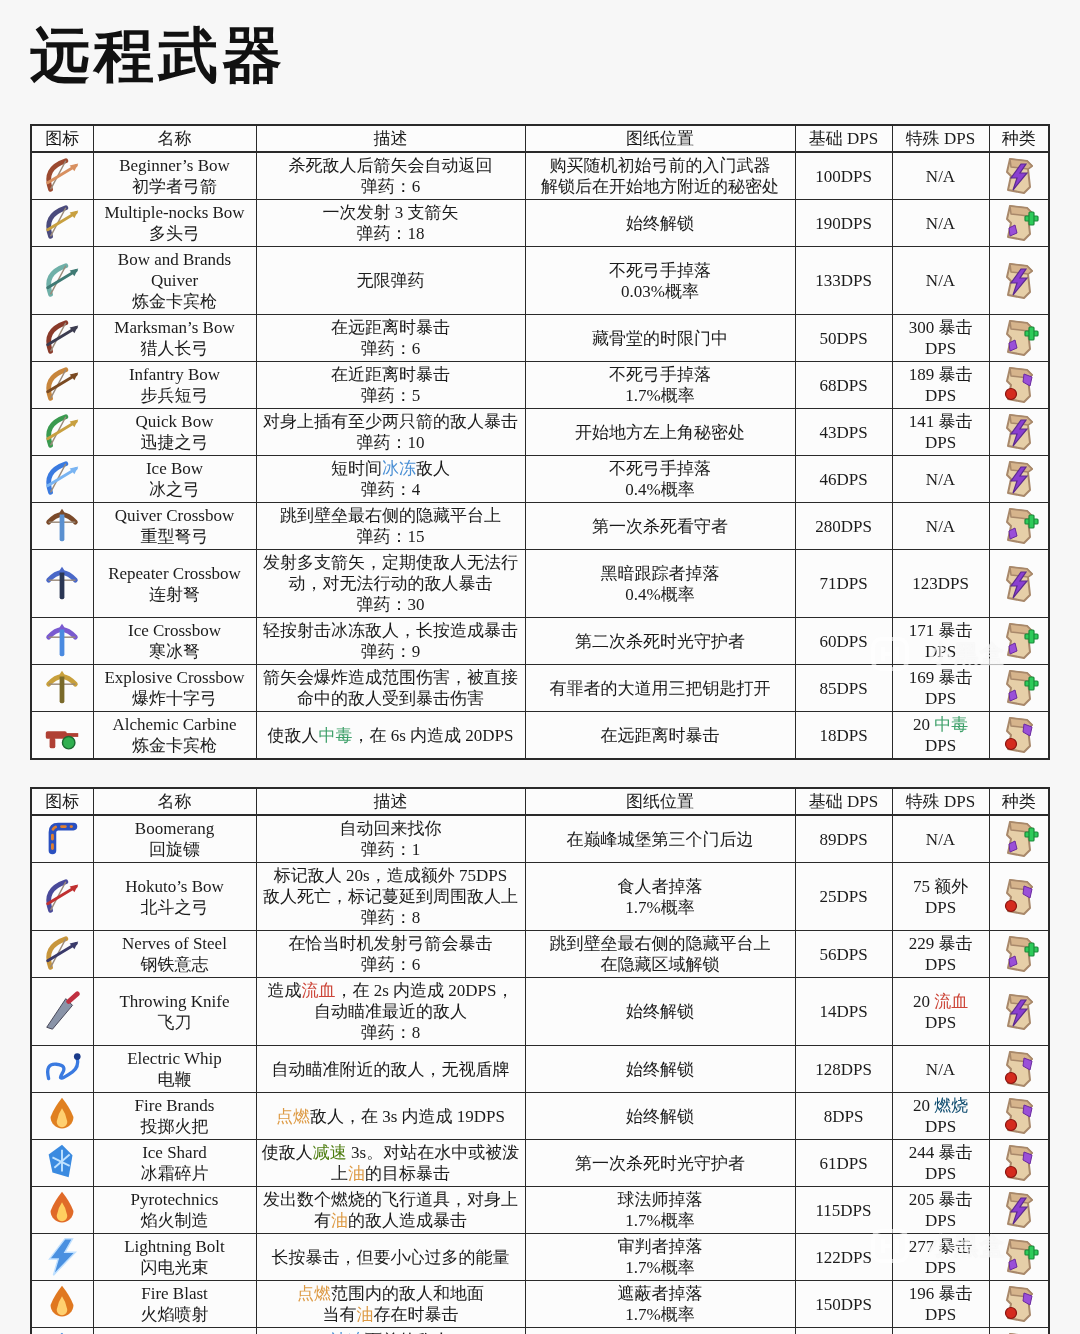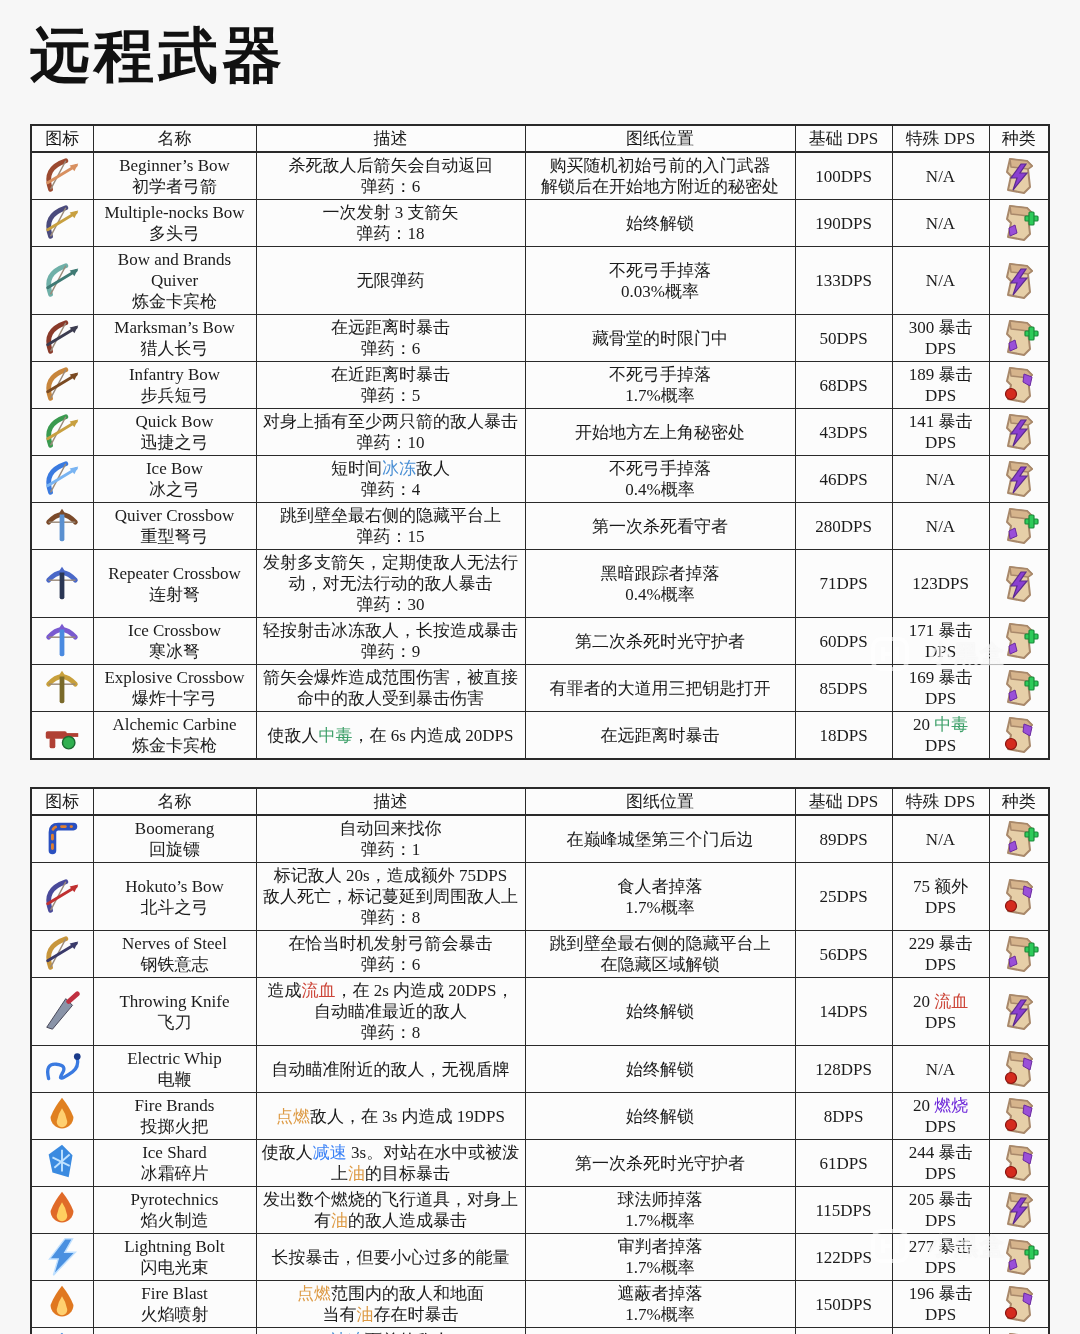--- a/index.html
+++ b/index.html
@@ -699,21 +699,21 @@
             <div>Fire Brands</div>
             <div>投掷火把</div>
           </td>
           <td>
             <div><span style="color: rgb(221, 154, 68);">点燃</span><span>敌人，在 3s 内造成 19DPS</span></div>
           </td>
           <td>
             <div><span>始终解锁</span></div>
           </td>
           <td>8DPS</td>
-          <td><span>20 </span><span style="color: #6d28d9; margin-top: 7px;">燃烧</span><span> DPS</span></td>
+          <td><span>20 </span><span style="color: #0c4a6e; margin-top: 7px;">燃烧</span><span> DPS</span></td>
           <td class="c-type">
             <div class="ticon">
               <svg viewBox="0 0 40 40">
                 <path d="M11 3 L28 5 L33 10 L29 13 L31 31 L25 37 L9 34 L12 20 L8 16 Z" fill="#e6cfa8" stroke="#a8886a" stroke-width="2" stroke-linejoin="round"></path>
                 <path d="M11 3 L28 5 L33 10 L29 13 L12 11 Z" fill="#d6b48c" stroke="#a8886a" stroke-width="1.5" stroke-linejoin="round"></path>
                 <circle cx="12" cy="29" r="5.5" fill="#d42b1e" stroke="#8a1410" stroke-width="1.2"></circle>
                 <polygon points="25,9 33,12 31,21 24,17" fill="#9a4fd8" stroke="#6a2aa0" stroke-width="1"></polygon>
               </svg>
             </div>
           </td>
@@ -725,21 +725,21 @@
                 <polygon points="22,3 33,14 29,37 12,32 8,13" fill="#3a8ae0"></polygon>
                 <path d="M22 8 L22 31 M12 16 L30 25 M30 13 L14 27" stroke="#bfe2ff" stroke-width="2" fill="none"></path>
               </svg>
             </div>
           </td>
           <td>
             <div>Ice Shard</div>
             <div>冰霜碎片</div>
           </td>
           <td>
-            <div><span>使敌人</span><span style="color: #3b82f6;">减速</span><span> 3s。对站在水中或被泼</span></div>
+            <div><span>使敌人</span><span style="color: #4d7c0f;">减速</span><span> 3s。对站在水中或被泼</span></div>
             <div><span>上</span><span style="color: rgb(221, 154, 68);">油</span><span>的目标暴击</span></div>
           </td>
           <td>
             <div><span>第一次杀死时光守护者</span></div>
           </td>
           <td>61DPS</td>
           <td><span>244 暴击 DPS</span></td>
           <td class="c-type">
             <div class="ticon">
               <svg viewBox="0 0 40 40">

